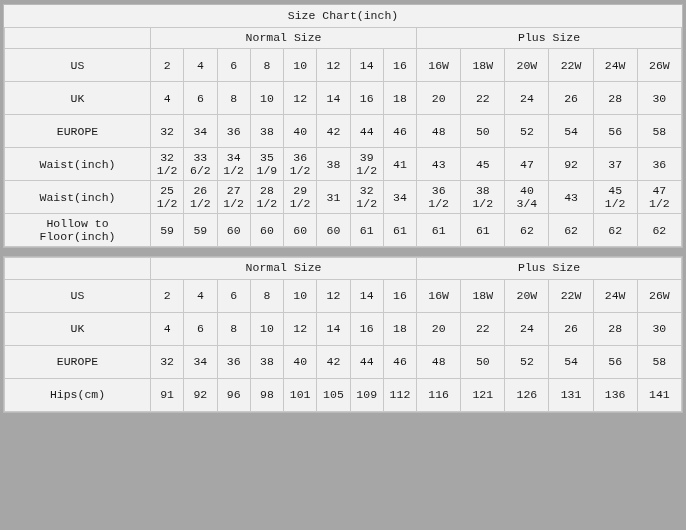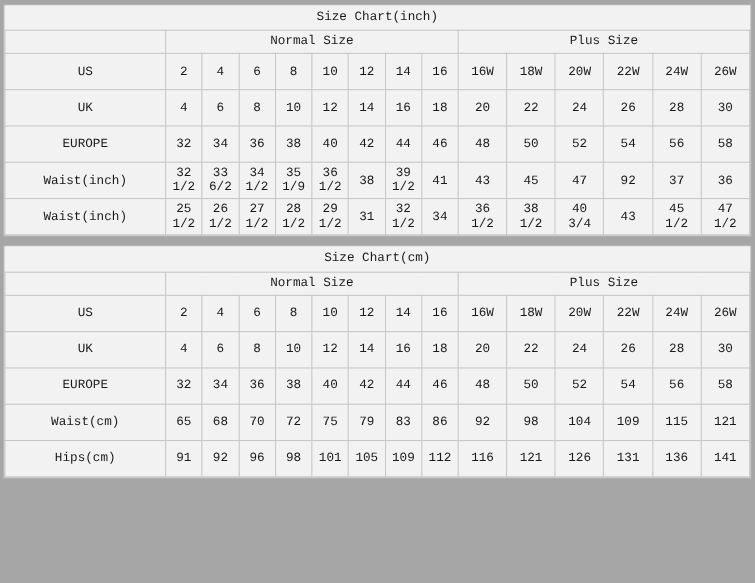--- a/index.html
+++ b/index.html
@@ -177,35 +177,49 @@
           <td class="cell-val">34</td>
           <td class="cell-val">36 1/2</td>
           <td class="cell-val">38 1/2</td>
           <td class="cell-val">40 3/4</td>
           <td class="cell-val">43</td>
           <td class="cell-val">45 1/2</td>
           <td class="cell-val">47 1/2</td>
         </tr>
 
 
+        <tr class="tall">
+          <td class="rowlabel rowlabel-long">Hollow to Floor(inch)</td>
+          <td class="cell-val">59</td>
+          <td class="cell-val">59</td>
+          <td class="cell-val">60</td>
+          <td class="cell-val">60</td>
+          <td class="cell-val">60</td>
+          <td class="cell-val">60</td>
+          <td class="cell-val">61</td>
+          <td class="cell-val">61</td>
+          <td class="cell-val">61</td>
+          <td class="cell-val">61</td>
+          <td class="cell-val">62</td>
+          <td class="cell-val">62</td>
+          <td class="cell-val">62</td>
+          <td class="cell-val">62</td>
+        </tr>
       </tbody>
     </table>
   </div>
 
   <div class="chart-block">
     <table class="size-table">
       <colgroup>
         <col style="width:21.5%">
         <col span="8" style="width:4.9%">
         <col span="6" style="width:6.5%">
       </colgroup>
       <tbody>
-        <tr>
-          <td class="title-cell" colspan="15">Size Chart(cm)</td>
-        </tr>
         <tr>
           <td class="blank-cell"></td>
           <td class="group-cell" colspan="8">Normal Size</td>
           <td class="group-cell" colspan="6">Plus Size</td>
         </tr>
 
         <tr class="tall">
           <td class="rowlabel">US</td>
           <td class="cell-val">2</td>
           <td class="cell-val">4</td>
@@ -253,37 +267,20 @@
           <td class="cell-val">46</td>
           <td class="cell-val">48</td>
           <td class="cell-val">50</td>
           <td class="cell-val">52</td>
           <td class="cell-val">54</td>
           <td class="cell-val">56</td>
           <td class="cell-val">58</td>
         </tr>
 
 
-        <tr class="tall">
-          <td class="rowlabel">Waist(cm)</td>
-          <td class="cell-val">65</td>
-          <td class="cell-val">68</td>
-          <td class="cell-val">70</td>
-          <td class="cell-val">72</td>
-          <td class="cell-val">75</td>
-          <td class="cell-val">79</td>
-          <td class="cell-val">83</td>
-          <td class="cell-val">86</td>
-          <td class="cell-val">92</td>
-          <td class="cell-val">98</td>
-          <td class="cell-val">104</td>
-          <td class="cell-val">109</td>
-          <td class="cell-val">115</td>
-          <td class="cell-val">121</td>
-        </tr>
 
         <tr class="tall">
           <td class="rowlabel">Hips(cm)</td>
           <td class="cell-val">91</td>
           <td class="cell-val">92</td>
           <td class="cell-val">96</td>
           <td class="cell-val">98</td>
           <td class="cell-val">101</td>
           <td class="cell-val">105</td>
           <td class="cell-val">109</td>

